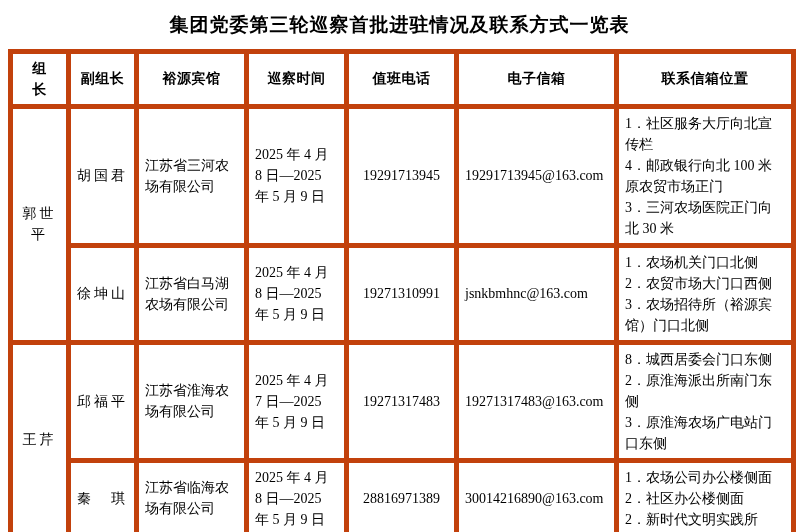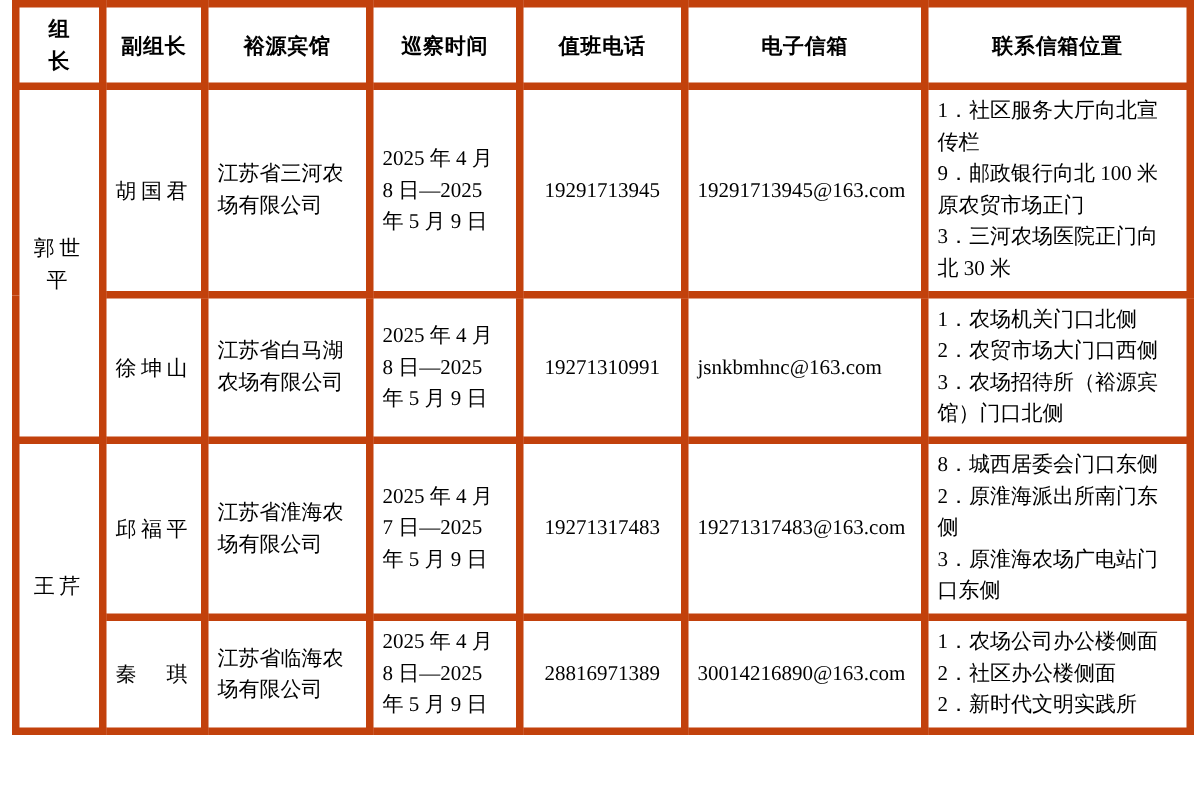--- a/index.html
+++ b/index.html
@@ -94,20 +94,21 @@
   col.c-period { width: 100px; }
   col.c-phone  { width: 110px; }
   col.c-email  { width: 160px; }
   col.c-loc    { width: 177px; }
 </style>
 </head>
 <body>
 
 <div class="page">
 
+  <div class="doc-title">集团党委第三轮巡察首批进驻情况及联系方式一览表</div>
 
   <table class="main">
     <colgroup>
       <col class="c-leader">
         <col class="c-deputy">
         <col class="c-unit">
         <col class="c-period">
         <col class="c-phone">
         <col class="c-email">
         <col class="c-loc">
@@ -127,21 +128,21 @@
 
       <tr>
         <td class="leader" rowspan="2">郭世平</td>
         <td class="deputy">胡国君</td>
         <td class="unit">江苏省三河农场有限公司</td>
         <td class="period">2025 年 4 月 8 日—2025 年 5 月 9 日</td>
         <td class="phone">19291713945</td>
         <td class="email">19291713945@163.com</td>
         <td class="locs">
           <div class="loc-line">1．社区服务大厅向北宣传栏</div>
-          <div class="loc-line">9．邮政银行向北 100 米原农贸市场正门</div>
+          <div class="loc-line">4．邮政银行向北 100 米原农贸市场正门</div>
           <div class="loc-line">3．三河农场医院正门向北 30 米</div>
         </td>
       </tr>
 
       <tr>
         <td class="deputy">徐坤山</td>
         <td class="unit">江苏省白马湖农场有限公司</td>
         <td class="period">2025 年 4 月 8 日—2025 年 5 月 9 日</td>
         <td class="phone">19271310991</td>
         <td class="email">jsnkbmhnc@163.com</td>

